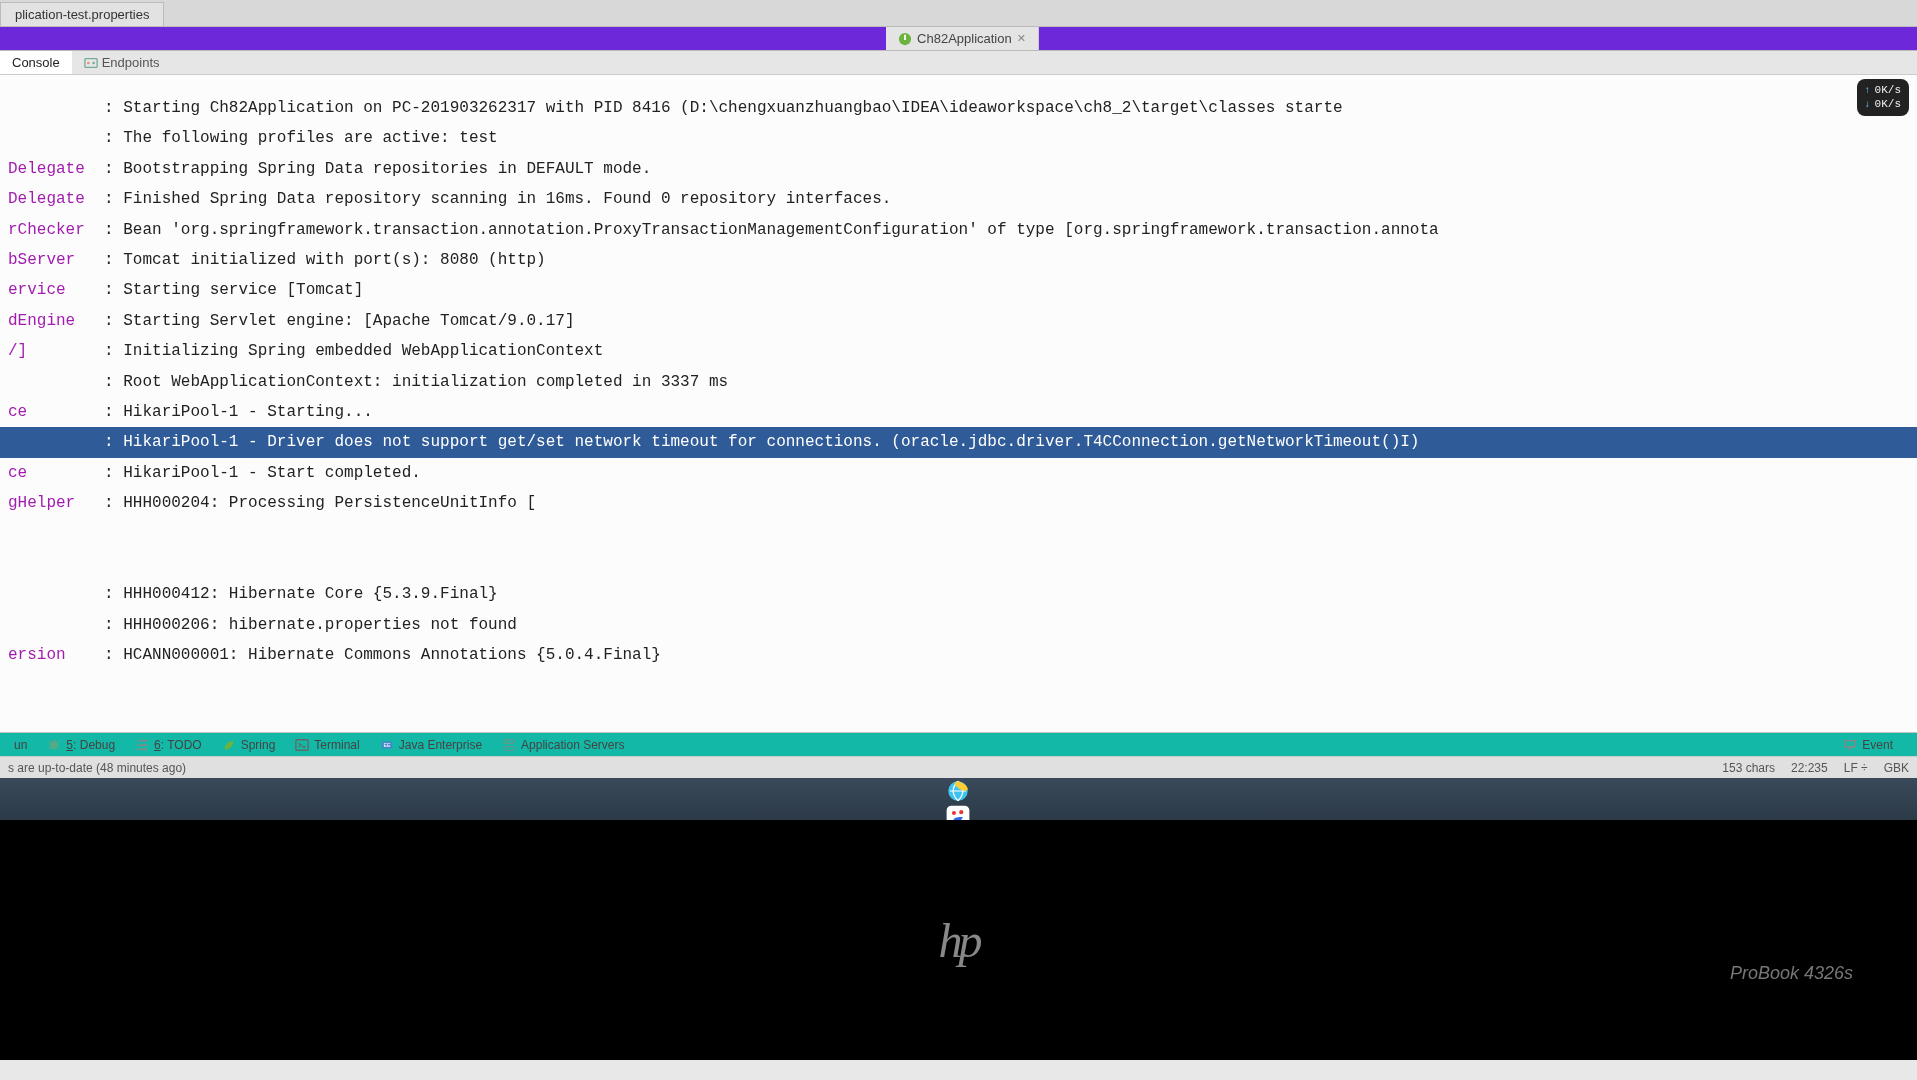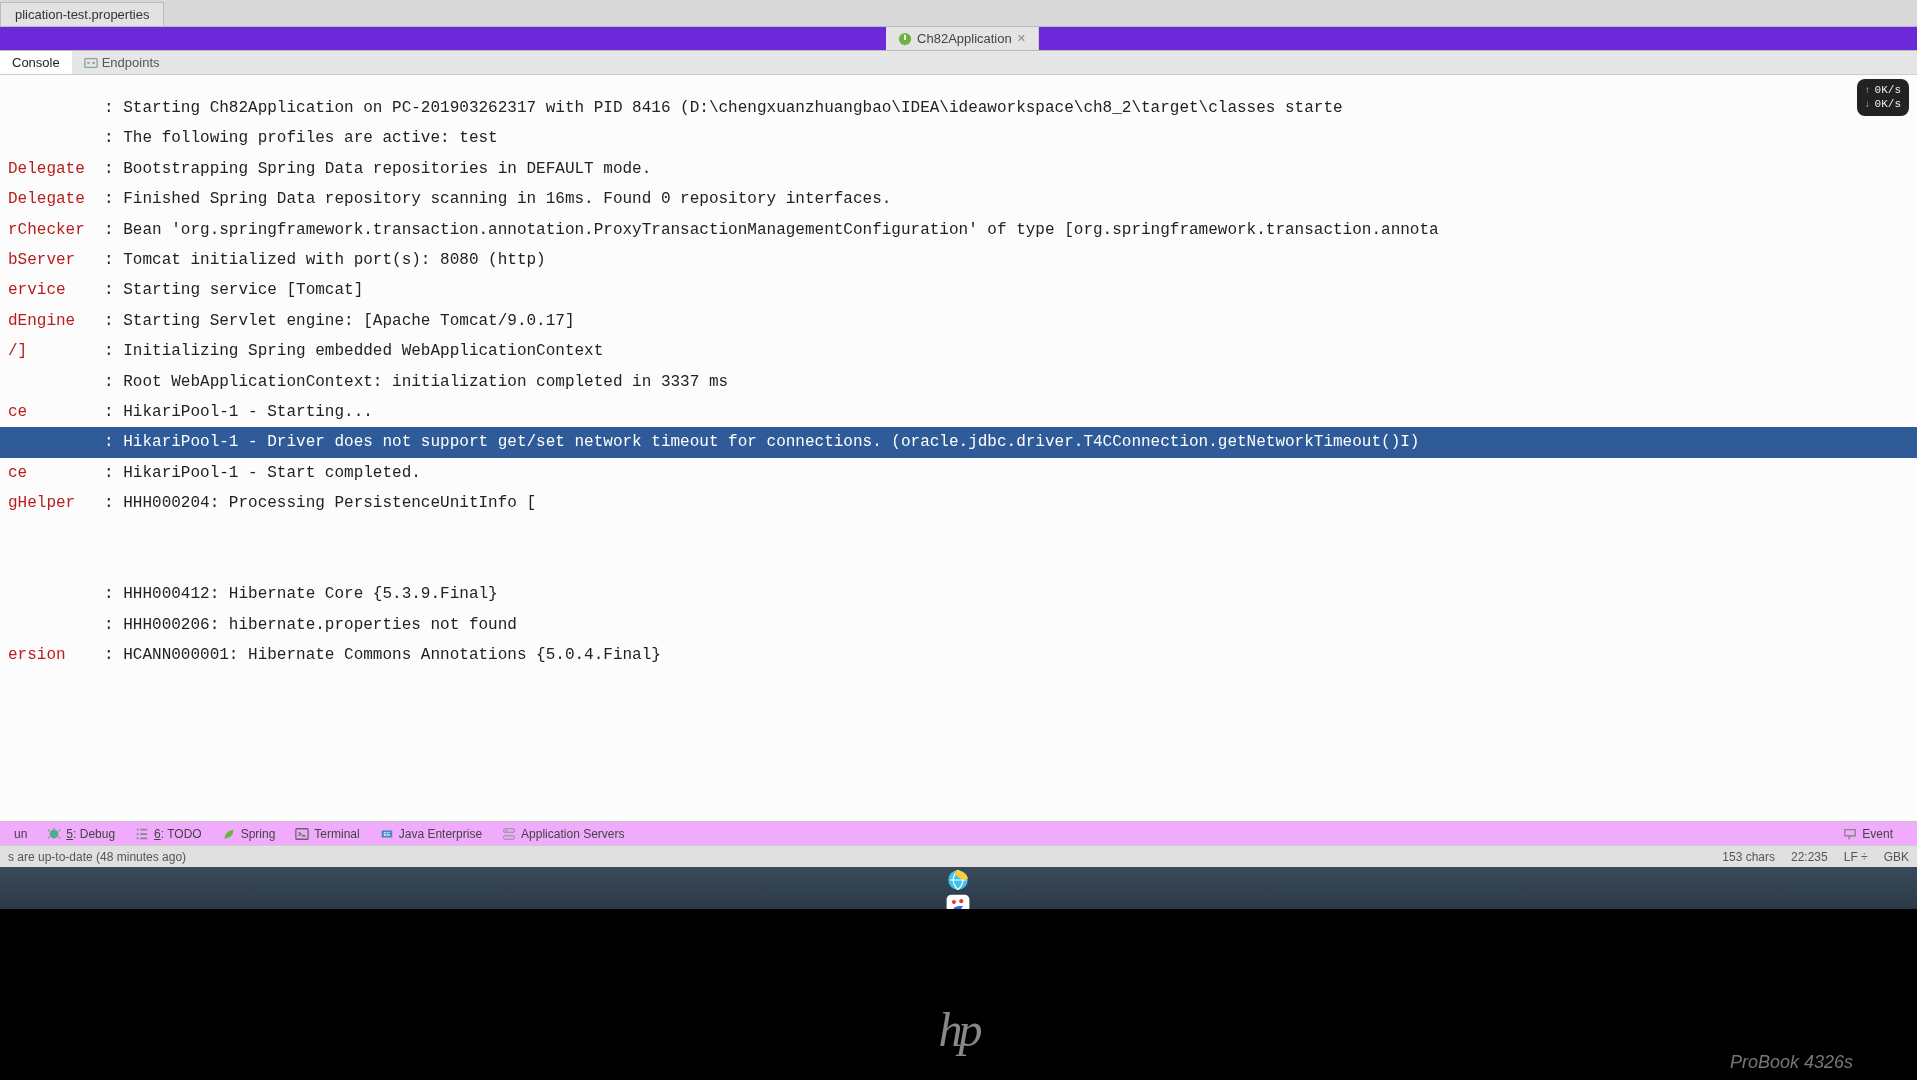--- a/index.html
+++ b/index.html
@@ -8,21 +8,21 @@
   background: #e8e8e8;
   font-size: 13px;
   overflow: hidden;
   width: 1917px;
   height: 1080px;
   position: relative;
 }
 .ide-container {
   background: #f0f0f0;
   width: 100%;
-  height: 867px;
+  height: 778px;
   display: flex;
   flex-direction: column;
 }
 .file-tabs {
   background: #d8d8d8;
   border-bottom: 1px solid #bbb;
   display: flex;
   padding: 2px 0 0 0;
 }
 .file-tab {
@@ -82,21 +82,21 @@
   font-size: 16px;
   padding: 18px 0 0 0;
   line-height: 1.9;
   position: relative;
 }
 .log-line {
   white-space: pre;
   padding-left: 8px;
   color: #222;
 }
-.log-line .logger { color: #b91c1c; }
+.log-line .logger { color: #a21caf; }
 .log-line.highlight {
   background: #2f5b99;
   color: #fff;
 }
 .log-line.highlight .logger { color: #cde; }
 .net-widget {
   position: absolute;
   right: 8px;
   top: 4px;
   background: #222;
@@ -105,21 +105,21 @@
   font-size: 11px;
   padding: 4px 8px;
   line-height: 1.3;
   display: flex;
   flex-direction: column;
   align-items: center;
 }
 .net-widget .row { display: flex; gap: 4px; align-items: center; }
 .net-widget .arrow { color: #6cf; font-size: 10px; }
 .bottom-tool-tabs {
-  background: #f0abfc;
+  background: #14b8a6;
   border-top: 1px solid #c4c4c4;
   display: flex;
   align-items: center;
   padding: 0 4px;
   height: 24px;
   font-size: 12px;
   color: #444;
 }
 .bottom-tool-tab {
   padding: 2px 10px;

